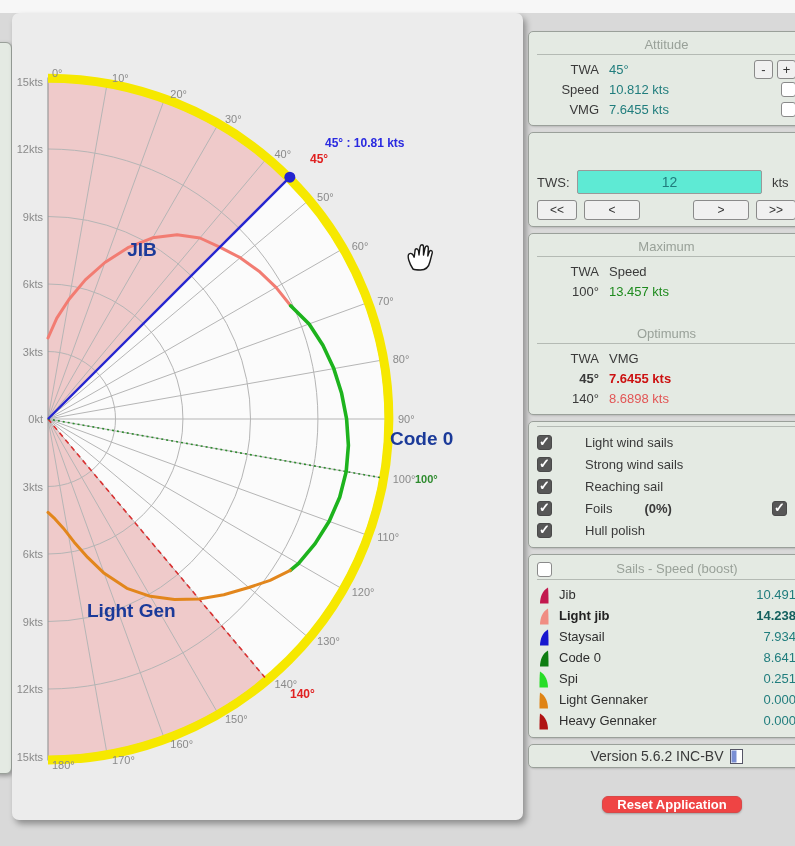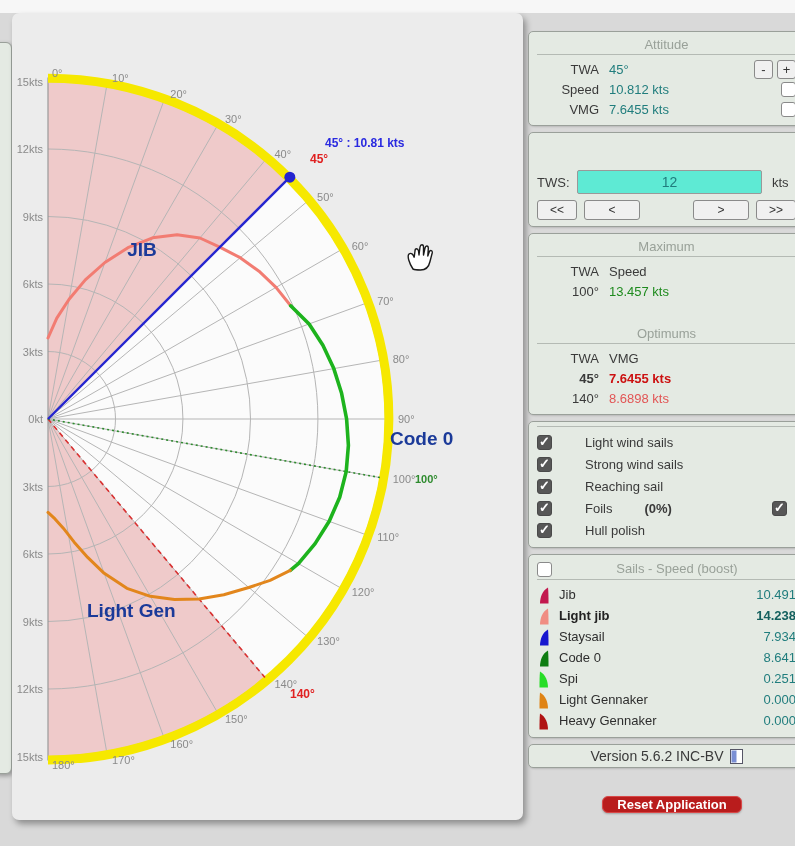--- a/index.html
+++ b/index.html
@@ -83,21 +83,21 @@
   .sail-row .sname{flex:1;color:#2e2e2e;}
   .sail-row .sval{color:#207d7d;}
   .sail-row.bold .sname,.sail-row.bold .sval{font-weight:bold;color:#14605e;}
   .sail-row.bold .sname{color:#222;}
 
   .version-box{padding:3px 8px;text-align:center;color:#3a3a3a;font-size:14px;}
   .version-inner{display:inline-flex;align-items:center;gap:6px;}
 
   .reset-wrap{text-align:center;margin-top:27px;}
   .reset-btn{
-    display:inline-block;background:#b91c1c;border:1px solid #d84848;border-radius:6px;
+    display:inline-block;background:#ef4444;border:1px solid #d84848;border-radius:6px;
     color:#fff;font-weight:bold;font-size:13px;padding:0 14px;cursor:pointer;
     box-shadow:0 1px 2px rgba(0,0,0,.25);
     margin-left:11px;
   }
 </style>
 </head>
 <body>
 
 <div class="topbar"></div>
 <div class="left-sliver"></div>

